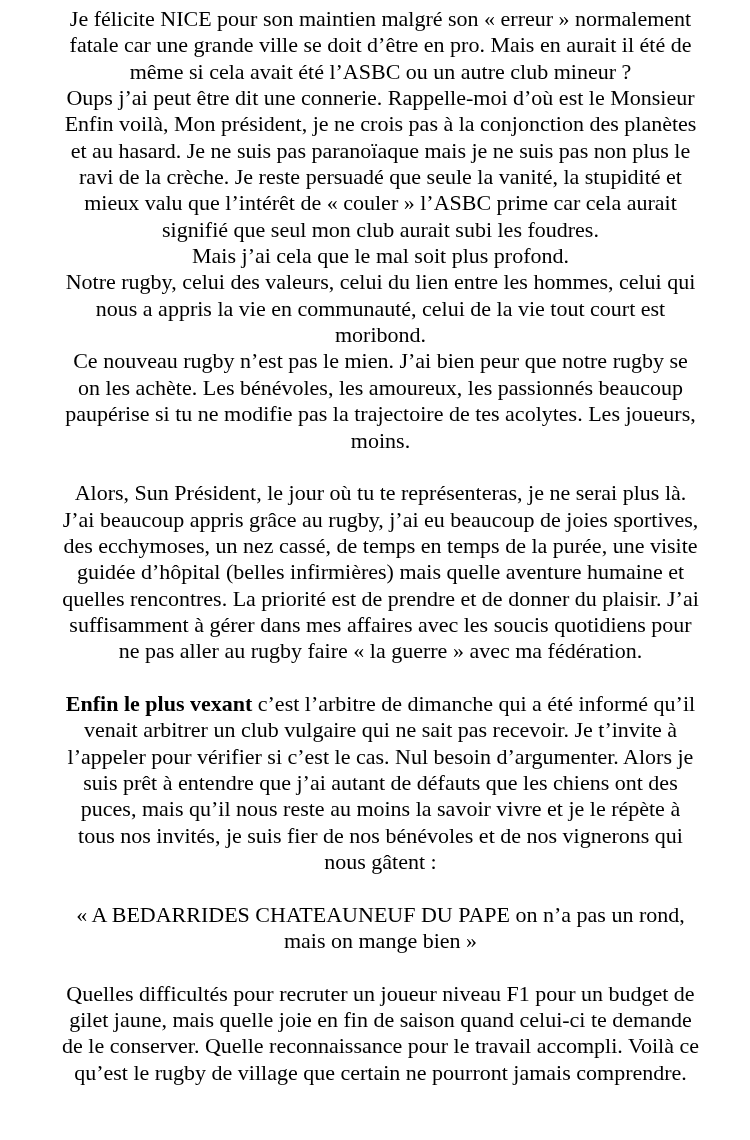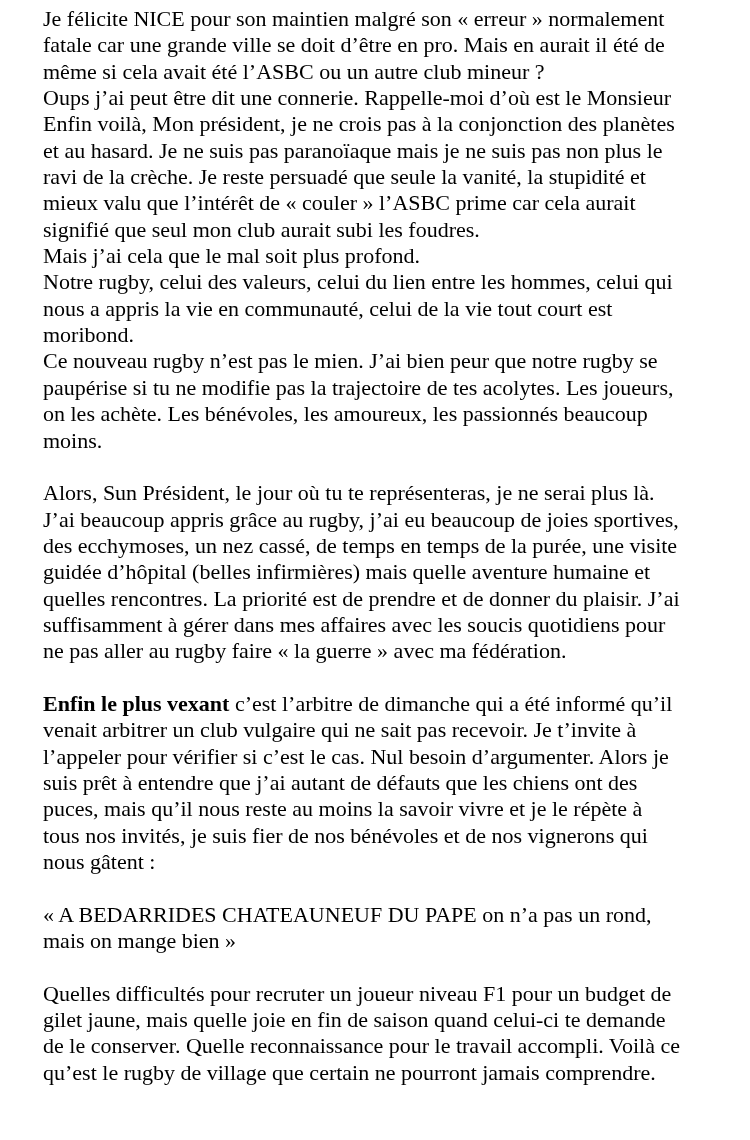--- a/index.html
+++ b/index.html
@@ -25,20 +25,21 @@
     top: 6px;
     width: 675px;
     font-family: "Liberation Serif", "DejaVu Serif", serif;
     font-size: 22px;
     line-height: 26.35px;
     color: #000000;
   }
   .line {
     white-space: nowrap;
     height: 26.35px;
+    text-align: center;
   }
   .line strong {
     font-weight: bold;
   }
 </style>
 </head>
 <body>
 
 <div class="page">
   <div class="letter-body">
@@ -49,22 +50,22 @@
       <div class="line"><span>Enfin voilà, Mon président, je ne crois pas à la conjonction des planètes</span></div>
       <div class="line"><span>et au hasard. Je ne suis pas paranoïaque mais je ne suis pas non plus le</span></div>
       <div class="line"><span>ravi de la crèche. Je reste persuadé que seule la vanité, la stupidité et</span></div>
       <div class="line"><span>mieux valu que l’intérêt de « couler » l’ASBC prime car cela aurait</span></div>
       <div class="line"><span>signifié que seul mon club aurait subi les foudres.</span></div>
       <div class="line"><span>Mais j’ai cela que le mal soit plus profond.</span></div>
       <div class="line"><span>Notre rugby, celui des valeurs, celui du lien entre les hommes, celui qui</span></div>
       <div class="line"><span>nous a appris la vie en communauté, celui de la vie tout court est</span></div>
       <div class="line"><span>moribond.</span></div>
       <div class="line"><span>Ce nouveau rugby n’est pas le mien. J’ai bien peur que notre rugby se</span></div>
+      <div class="line"><span>on les achète. Les bénévoles, les amoureux, les passionnés beaucoup</span></div>
       <div class="line"><span>paupérise si tu ne modifie pas la trajectoire de tes acolytes. Les joueurs,</span></div>
-      <div class="line"><span>on les achète. Les bénévoles, les amoureux, les passionnés beaucoup</span></div>
       <div class="line"><span>moins.</span></div>
       <div class="line">&nbsp;</div>
       <div class="line"><span>Alors, Sun Président, le jour où tu te représenteras, je ne serai plus là.</span></div>
       <div class="line"><span>J’ai beaucoup appris grâce au rugby, j’ai eu beaucoup de joies sportives,</span></div>
       <div class="line"><span>des ecchymoses, un nez cassé, de temps en temps de la purée, une visite</span></div>
       <div class="line"><span>guidée d’hôpital (belles infirmières) mais quelle aventure humaine et</span></div>
       <div class="line"><span>quelles rencontres. La priorité est de prendre et de donner du plaisir. J’ai</span></div>
       <div class="line"><span>suffisamment à gérer dans mes affaires avec les soucis quotidiens pour</span></div>
       <div class="line"><span>ne pas aller au rugby faire « la guerre » avec ma fédération.</span></div>
       <div class="line">&nbsp;</div>

